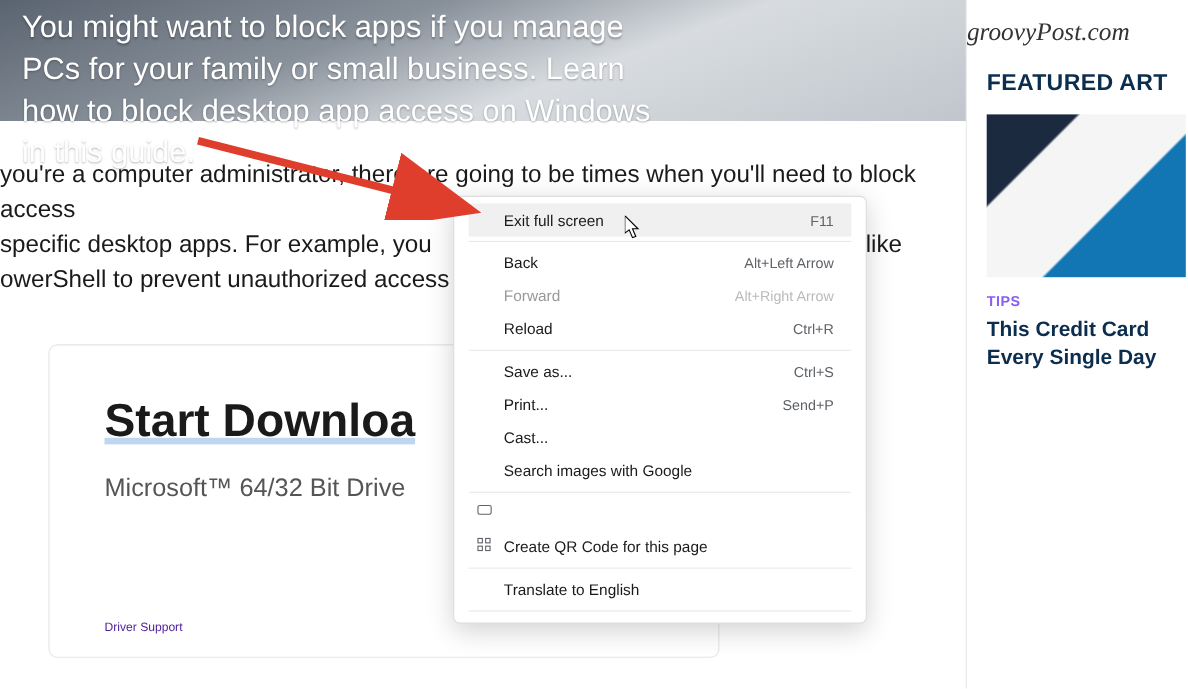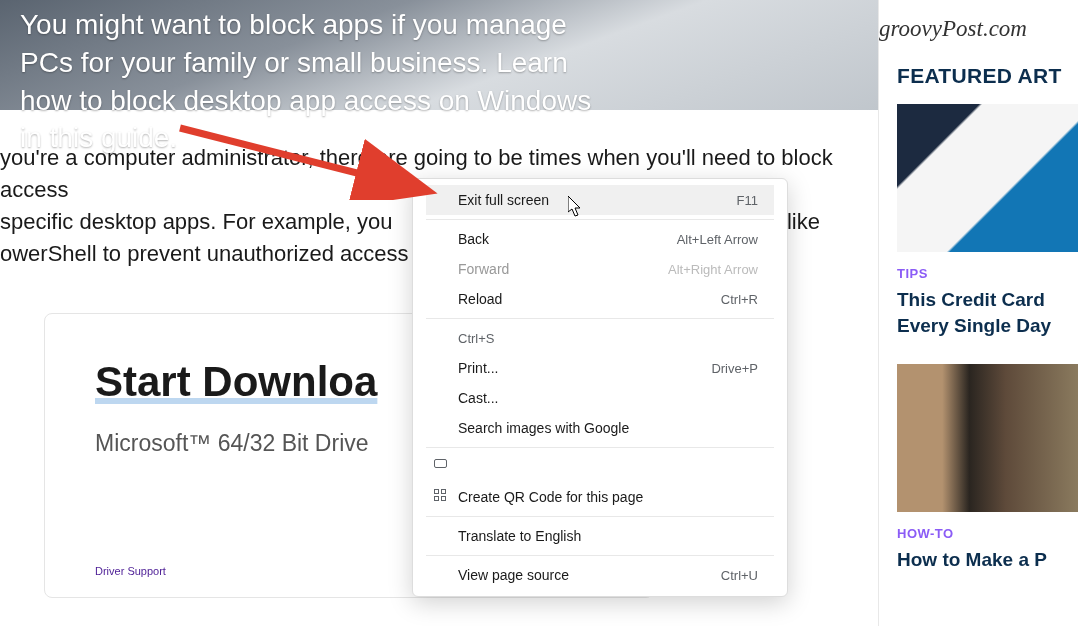--- a/index.html
+++ b/index.html
@@ -238,25 +238,20 @@
 
   <div class="card">
     <div class="card-img cards"></div>
     <div class="card-cat">TIPS</div>
     <div class="card-title">
       <span>This Credit Card</span><br>
       <span>Every Single Day</span>
     </div>
   </div>
 
-  <div class="card">
-    <div class="card-img people"></div>
-    <div class="card-cat">HOW-TO</div>
-    <div class="card-title">How to Make a P</div>
-  </div>
 </div>
 
 <svg class="arrow" viewBox="0 0 280 80">
   <defs>
     <marker id="arrowhead" markerWidth="12" markerHeight="10" refX="10" refY="5" orient="auto">
       <polygon points="0 0, 12 5, 0 10" fill="#e03e2d"></polygon>
     </marker>
   </defs>
   <line x1="8" y1="8" x2="252" y2="70" stroke="#e03e2d" stroke-width="7" marker-end="url(#arrowhead)"></line>
 </svg>
@@ -274,25 +269,26 @@
     <div class="menu-item disabled">
       <span class="menu-label">Forward</span>
       <span class="menu-shortcut">Alt+Right Arrow</span>
     </div>
     <div class="menu-item">
       <span class="menu-label">Reload</span>
       <span class="menu-shortcut">Ctrl+R</span>
     </div>
     <div class="menu-sep"></div>
     <div class="menu-item">
+      <span class="menu-label">Save as...</span>
       <span class="menu-shortcut">Ctrl+S</span>
     </div>
     <div class="menu-item">
       <span class="menu-label">Print...</span>
-      <span class="menu-shortcut">Drive+P</span>
+      <span class="menu-shortcut">Send+P</span>
     </div>
     <div class="menu-item">
       <span class="menu-label">Cast...</span>
     </div>
     <div class="menu-item">
       <span class="menu-label">Search images with Google</span>
     </div>
     <div class="menu-sep"></div>
     <div class="menu-item">
       <div class="menu-icon devices-icon"></div>
@@ -304,21 +300,17 @@
         <span></span>
         <span></span>
       </div>
       <span class="menu-label">Create QR Code for this page</span>
     </div>
     <div class="menu-sep"></div>
     <div class="menu-item">
       <span class="menu-label">Translate to English</span>
     </div>
     <div class="menu-sep"></div>
-    <div class="menu-item">
-      <span class="menu-label">View page source</span>
-      <span class="menu-shortcut">Ctrl+U</span>
-    </div>
   </div>
 
 <svg class="cursor" viewBox="0 0 16 22">
   <path d="M0 0 L0 16 L4 13 L7 20 L10 19 L7 12 L12 12 Z" fill="#fff" stroke="#000" stroke-width="1"></path>
 </svg>
 
 </body></html>

